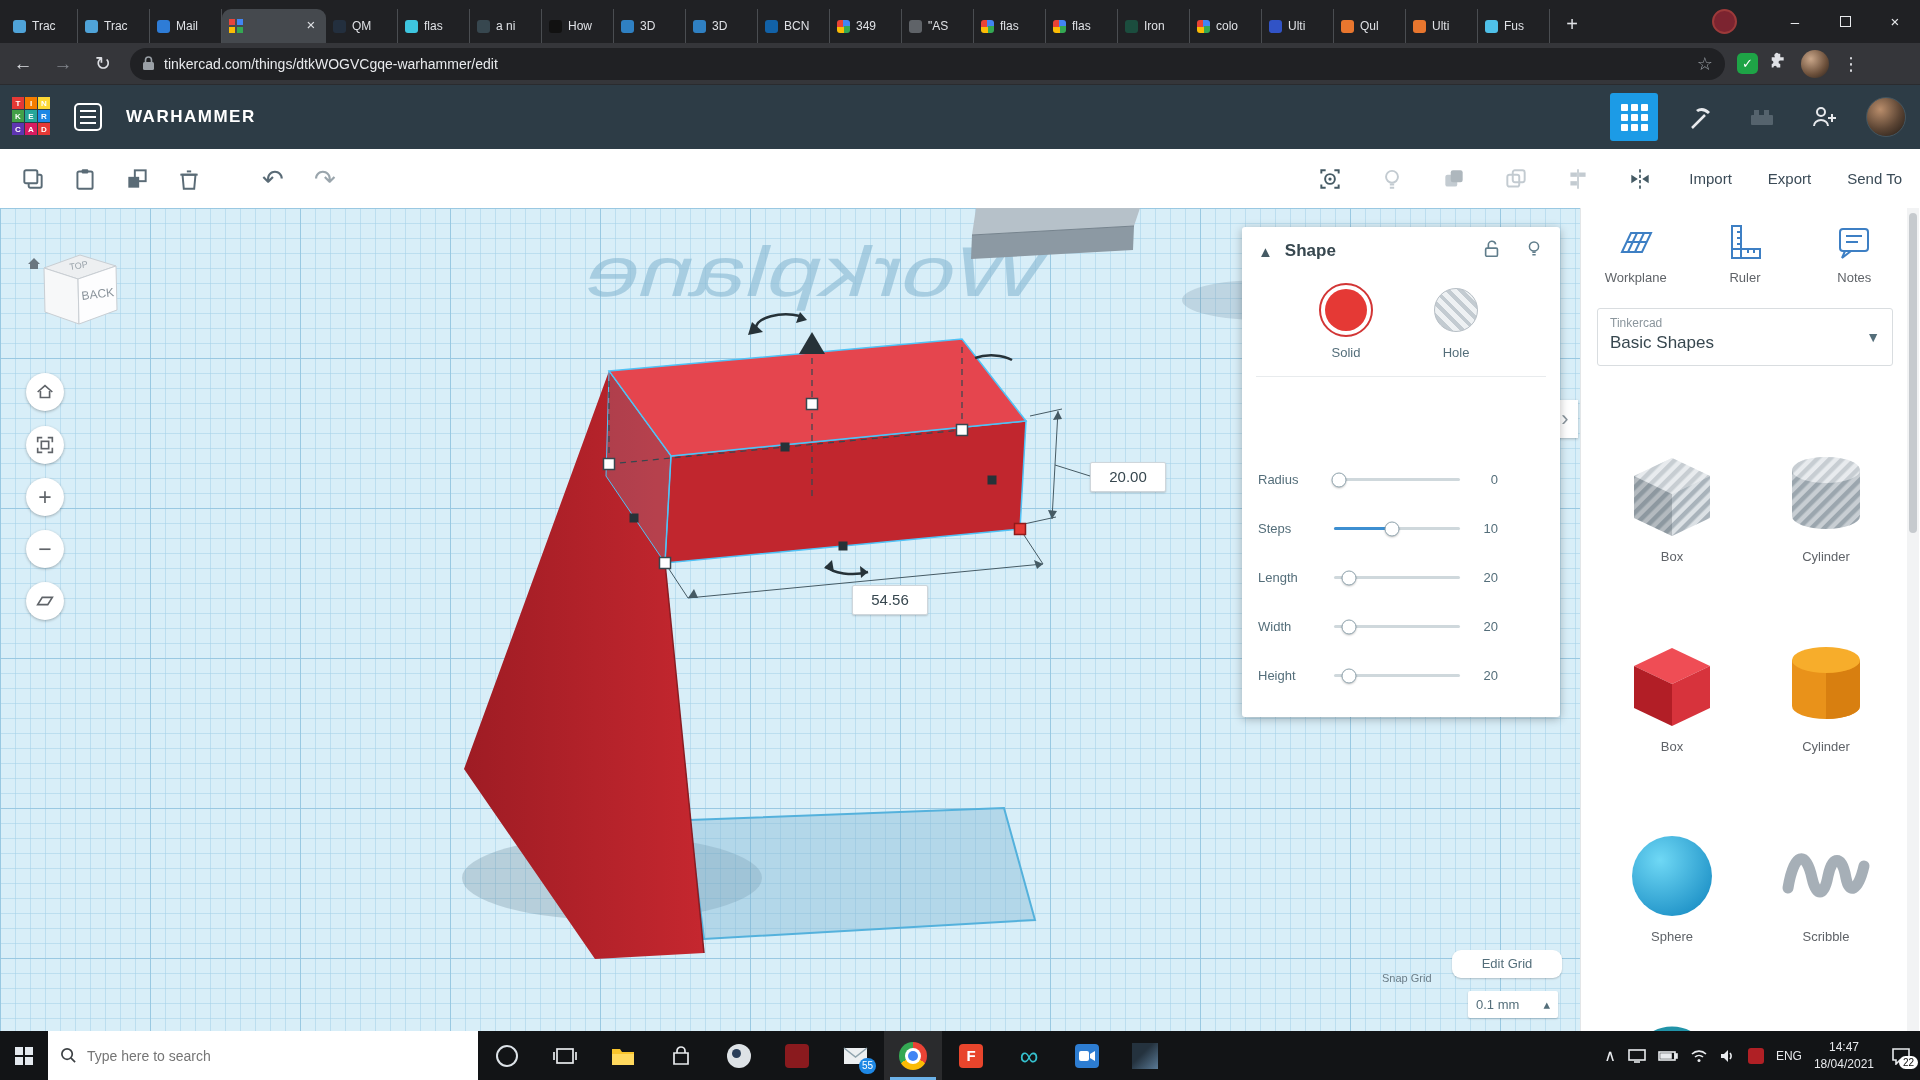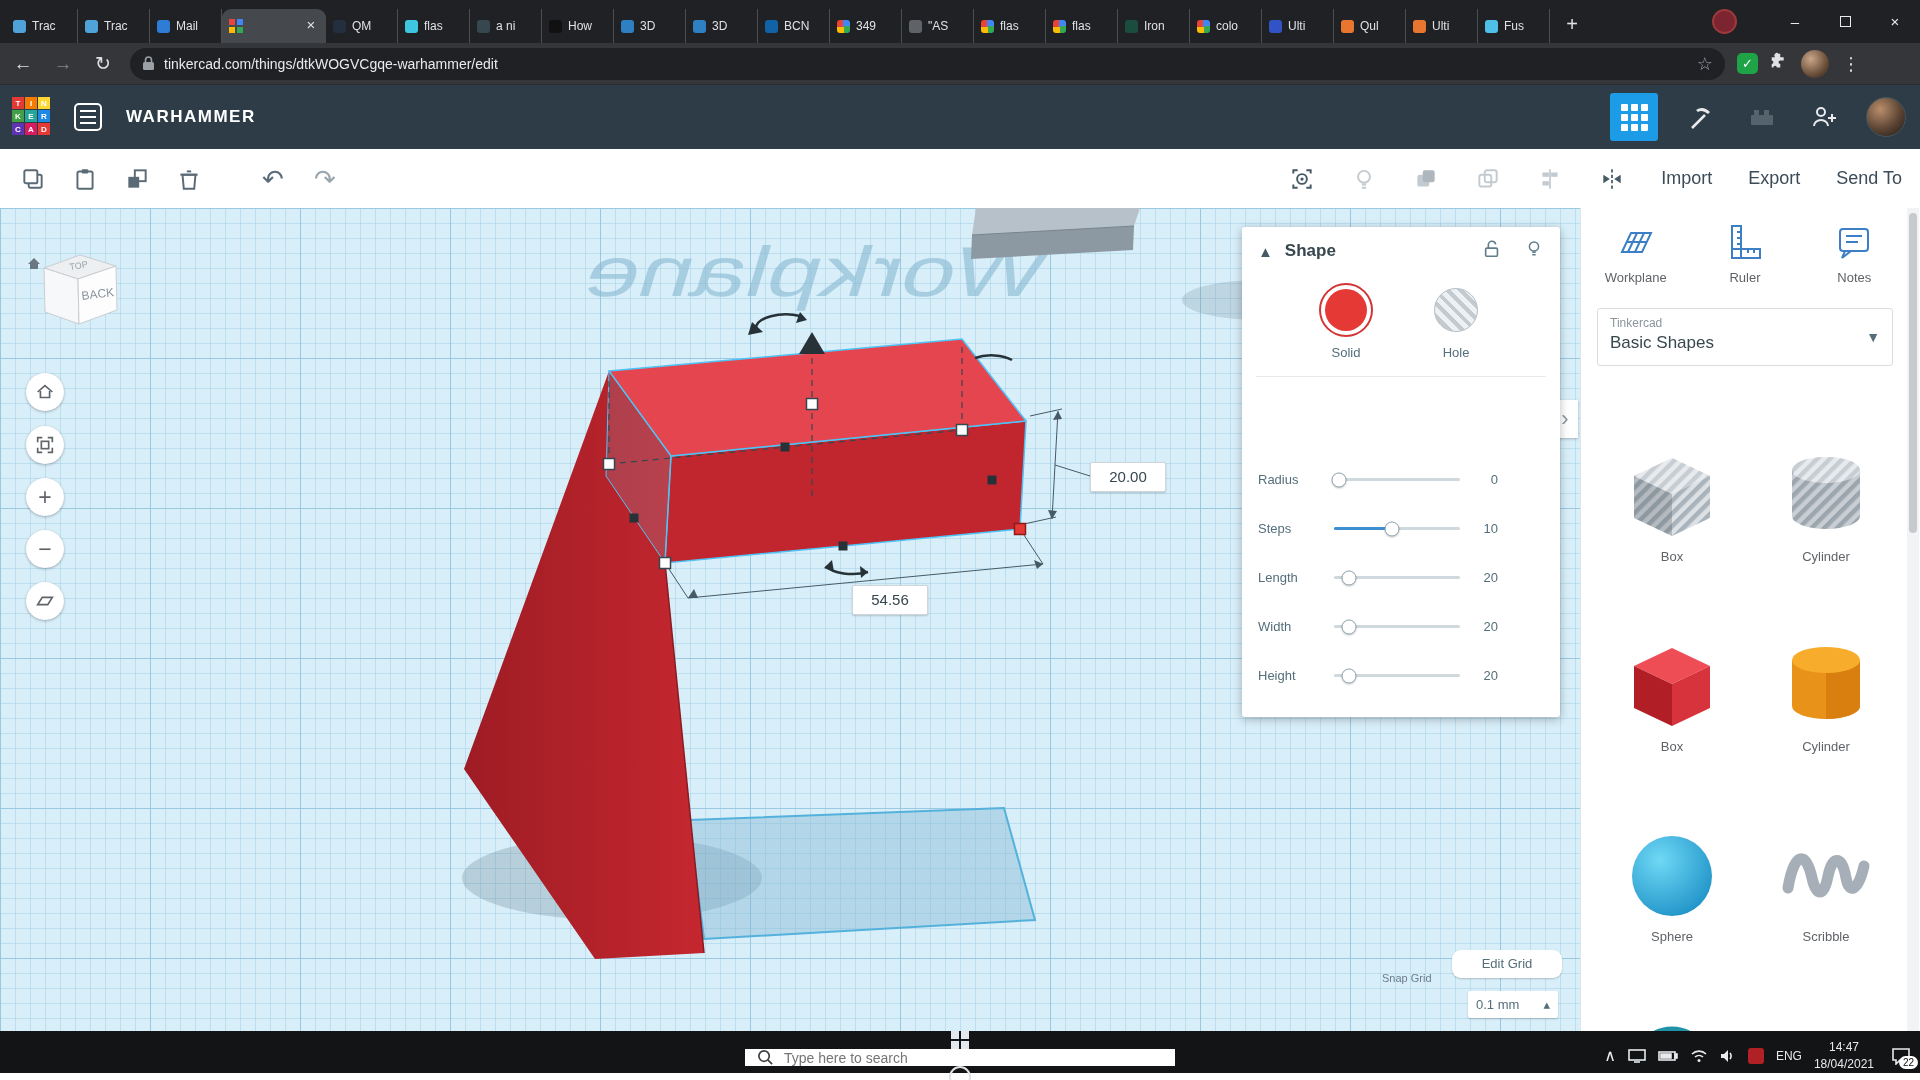--- a/index.html
+++ b/index.html
@@ -55,21 +55,21 @@
   .avatar-lg { width:40px; height:40px; border-radius:50%; background:radial-gradient(circle at 35% 30%, #b98d6b, #5c4534 55%, #241d18 95%); border:1px solid #44555f; }
 
   
   #edittb { position:absolute; left:0; top:149px; width:1920px; height:59px; background:#fff; }
   .etb-left { position:absolute; left:14px; top:0; height:59px; display:flex; align-items:center; gap:14px; }
   .etb-right { position:absolute; right:12px; top:0; height:59px; display:flex; align-items:center; gap:24px; }
   .ebtn { width:38px; height:38px; display:flex; align-items:center; justify-content:center; border-radius:3px; }
   .ebtn svg { width:26px; height:26px; }
   .uglyph { font-size:26px; color:#5a6b76; line-height:26px; }
   .uglyph.dim { color:#9aa5ac; }
-  .etext { font-size:18px; color:#3b4b57; padding:8px 6px; }
+  .etext { font-size:15px; color:#3b4b57; padding:8px 6px; }
   .sep-gap { width:18px; }
 
   
   #viewport { position:absolute; left:0; top:208px; width:1580px; height:823px; overflow:hidden;
     background-color:#d8eef8;
     background-image:
       linear-gradient(rgba(150,198,224,.9) 1px, transparent 1px),
       linear-gradient(90deg, rgba(150,198,224,.9) 1px, transparent 1px),
       linear-gradient(rgba(166,210,232,.55) 1px, transparent 1px),
       linear-gradient(90deg, rgba(166,210,232,.55) 1px, transparent 1px);
@@ -120,21 +120,21 @@
   .sb-dd .grp { font-size:12px; color:#8a959c; }
   .sb-dd .lib { font-size:17px; color:#37474f; margin-top:3px; }
   .sb-dd .chev { position:absolute; right:12px; top:20px; color:#546e7a; font-size:14px; }
   .shape-item { position:absolute; width:150px; text-align:center; }
   .shape-item svg { width:100px; height:95px; }
   .shape-item .slabel { font-size:13px; color:#5f6368; margin-top:4px; }
   .sb-scroll { position:absolute; right:1px; top:0; width:12px; height:823px; background:#f2f3f4; }
   .sb-thumb { position:absolute; right:2px; top:5px; width:8px; height:320px; background:#c6cace; border-radius:4px; }
 
   
-  #taskbar { position:absolute; left:0; top:1031px; width:1920px; height:42px; background:#121416; display:flex; align-items:center;flex-direction:column; }
+  #taskbar { position:absolute; left:0; top:1031px; width:1920px; height:49px; background:#121416; display:flex; align-items:center; }
   .startbtn { width:48px; height:49px; display:flex; align-items:center; justify-content:center; }
   .winlogo { display:grid; grid-template-columns:8px 8px; grid-template-rows:8px 8px; gap:2px; }
   .winlogo b { background:#e3e9ee; }
   .tsearch { width:430px; height:49px; background:#ffffff; display:flex; align-items:center; padding:0 12px; gap:10px; }
   .tsearch input { border:none; outline:none; font-size:14px; color:#5f6368; width:340px; background:transparent; font-family:"Liberation Sans",sans-serif; }
   .tbtn { width:58px; height:49px; display:flex; align-items:center; justify-content:center; position:relative; }
   .tbtn.active { background:rgba(255,255,255,.1); }
   .tbtn.active::after { content:""; position:absolute; left:6px; right:6px; bottom:0; height:3px; background:#6cb2e8; }
   .badge { position:absolute; right:8px; bottom:6px; min-width:16px; height:16px; border-radius:8px; background:#1e88e5; color:#fff; font-size:10px; line-height:16px; text-align:center; padding:0 3px; }
   .chrome-ic { width:28px; height:28px; border-radius:50%; background:conic-gradient(#ea4335 0 120deg,#fbbc05 120deg 240deg,#34a853 240deg 360deg); position:relative; }

